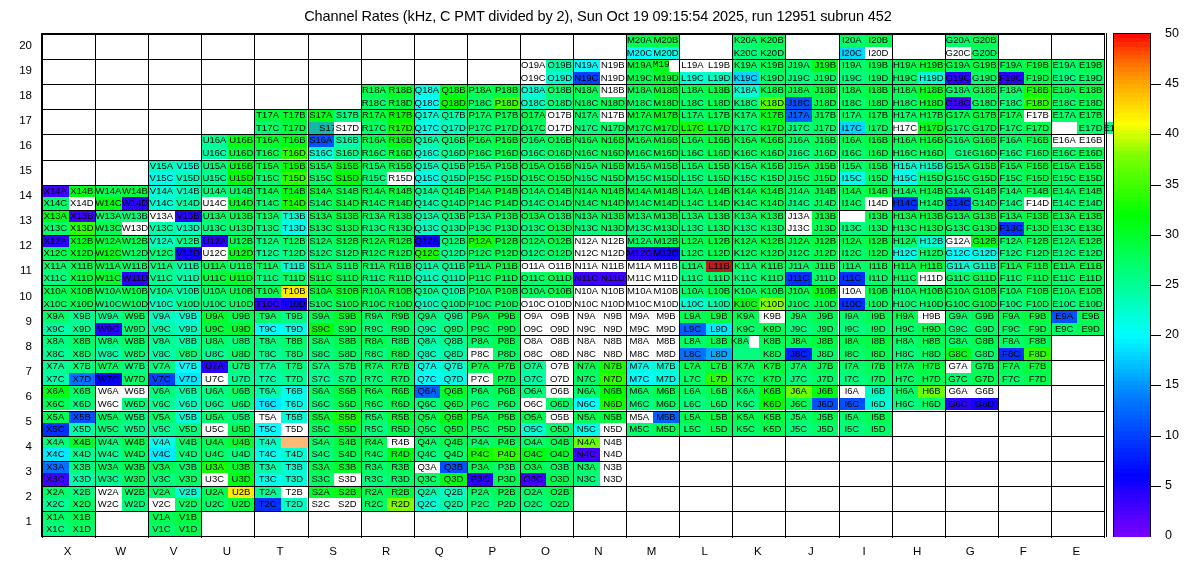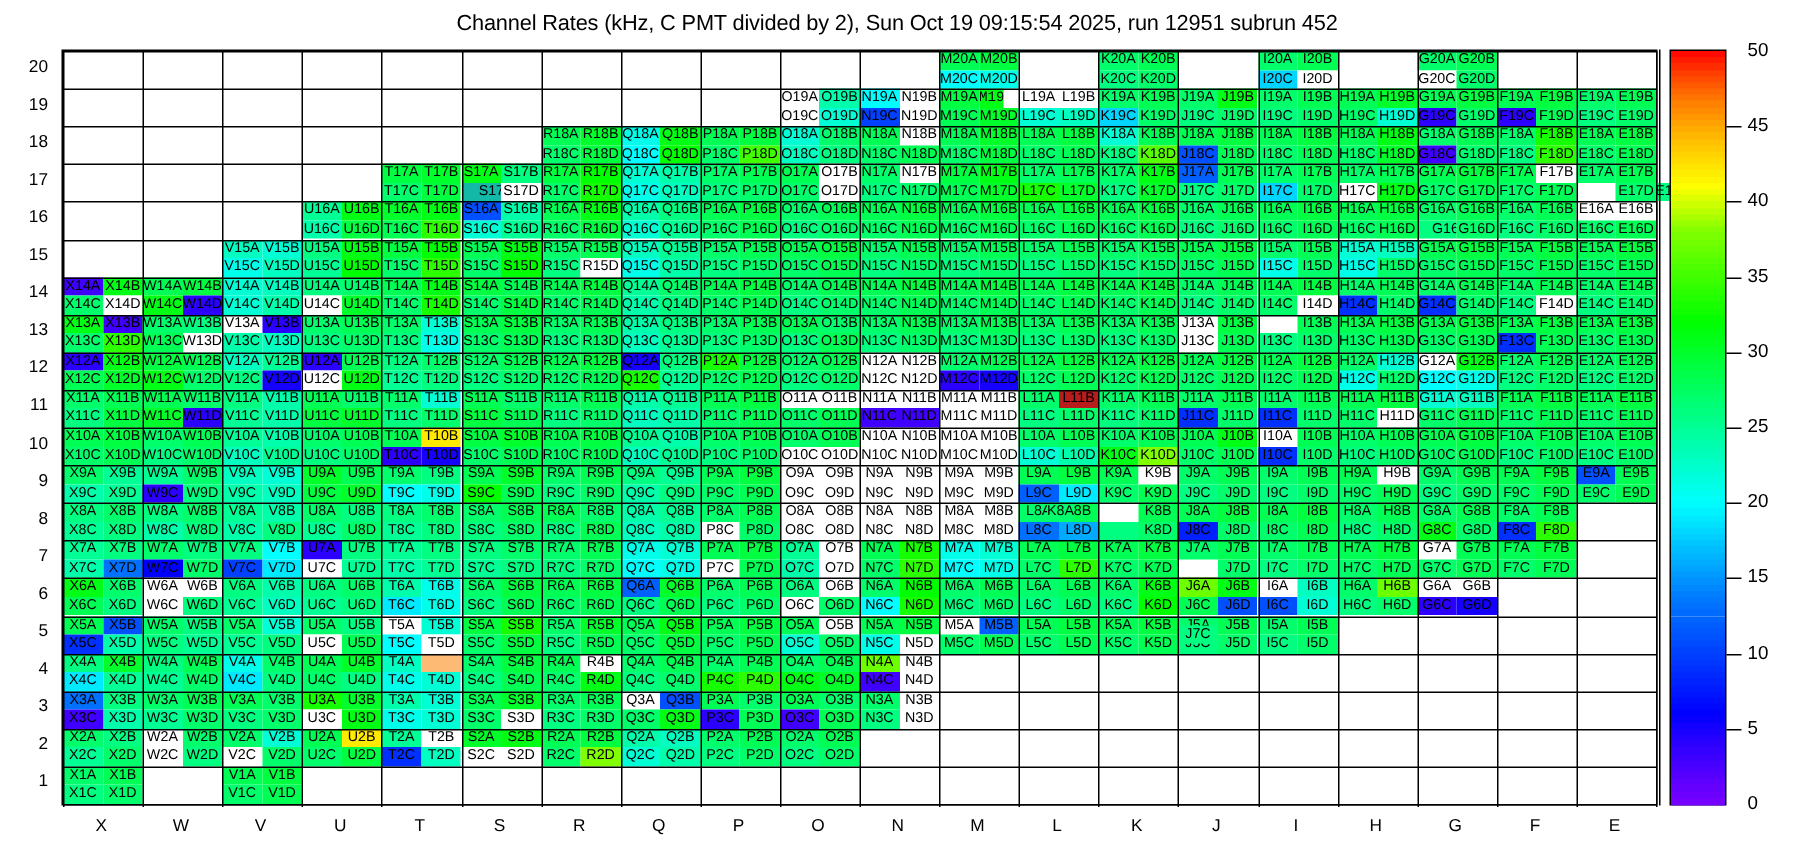--- a/index.html
+++ b/index.html
@@ -130,21 +130,21 @@
       <div class="cell" style="left: 79.65px; top: 276.1px; width: 26.55px; height: 12.55px; background: rgb(0, 255, 107);">W9B</div>
       <div class="cell" style="left: 53.1px; top: 288.65px; width: 26.55px; height: 12.55px; background: rgb(43, 0, 255);">W9C</div>
       <div class="cell" style="left: 79.65px; top: 288.65px; width: 26.55px; height: 12.55px; background: rgb(0, 255, 128);">W9D</div>
       <div class="cell" style="left: 53.1px; top: 251px; width: 26.55px; height: 12.55px; background: rgb(0, 255, 107);">W10A</div>
       <div class="cell" style="left: 79.65px; top: 251px; width: 26.55px; height: 26px; background: rgb(0, 255, 85);">W10B</div>
       <div class="cell" style="left: 53.1px; top: 263.55px; width: 26.55px; height: 12.55px; background: rgb(0, 255, 128);">W10C</div>
       <div class="cell" style="left: 79.65px; top: 263.55px; width: 26.55px; height: 12.55px; background: rgb(0, 255, 107);">W10D</div>
       <div class="cell" style="left: 53.1px; top: 225.9px; width: 26.55px; height: 12.55px; background: rgb(0, 255, 85);">W11A</div>
       <div class="cell" style="left: 79.65px; top: 225.9px; width: 26.55px; height: 12.55px; background: rgb(0, 255, 107);">W11B</div>
       <div class="cell" style="left: 53.1px; top: 238.45px; width: 26.55px; height: 12.55px; background: rgb(0, 255, 43);">W11C</div>
-      <div class="cell" style="left: 79.65px; top: 238.45px; width: 26.55px; height: 12.55px; background: rgb(43, 0, 255);">W11D</div>
+      <div class="cell" style="left: 79.65px; top: 238.45px; width: 26.55px; height: 12.55px; background: rgb(43, 0, 255); text-align: right;">W11D</div>
       <div class="cell" style="left: 53.1px; top: 200.8px; width: 26.55px; height: 12.55px; background: rgb(0, 255, 64);">W12A</div>
       <div class="cell" style="left: 79.65px; top: 200.8px; width: 26.55px; height: 12.55px; background: rgb(0, 255, 85);">W12B</div>
       <div class="cell" style="left: 53.1px; top: 213.35px; width: 26.55px; height: 12.55px; background: rgb(0, 255, 21);">W12C</div>
       <div class="cell" style="left: 79.65px; top: 213.35px; width: 26.55px; height: 12.55px; background: rgb(0, 255, 107);">W12D</div>
       <div class="cell" style="left: 53.1px; top: 175.7px; width: 26.55px; height: 12.55px; background: rgb(0, 255, 107);">W13A</div>
       <div class="cell" style="left: 79.65px; top: 175.7px; width: 26.55px; height: 12.55px; background: rgb(0, 255, 128);">W13B</div>
       <div class="cell" style="left: 53.1px; top: 188.25px; width: 26.55px; height: 12.55px; background: rgb(0, 255, 85);">W13C</div>
       <div class="cell" style="left: 79.65px; top: 188.25px; width: 26.55px; height: 12.55px; background: rgb(255, 255, 255);">W13D</div>
       <div class="cell" style="left: 53.1px; top: 150.6px; width: 26.55px; height: 12.55px; background: rgb(0, 255, 85);">W14A</div>
       <div class="cell" style="left: 79.65px; top: 150.6px; width: 26.55px; height: 12.55px; background: rgb(0, 255, 64);">W14B</div>
@@ -871,21 +871,21 @@
       <div class="cell" style="left: 690.3px; top: 389.05px; width: 26.55px; height: 12.55px; background: rgb(0, 255, 107);">K5C</div>
       <div class="cell" style="left: 716.85px; top: 389.05px; width: 26.55px; height: 12.55px; background: rgb(0, 255, 85);">K5D</div>
       <div class="cell" style="left: 690.3px; top: 351.4px; width: 26.55px; height: 12.55px; background: rgb(0, 255, 107);">K6A</div>
       <div class="cell" style="left: 716.85px; top: 351.4px; width: 26.55px; height: 12.55px; background: rgb(0, 255, 21);">K6B</div>
       <div class="cell" style="left: 690.3px; top: 363.95px; width: 26.55px; height: 12.55px; background: rgb(0, 255, 128);">K6C</div>
       <div class="cell" style="left: 716.85px; top: 363.95px; width: 26.55px; height: 12.55px; background: rgb(0, 255, 0);">K6D</div>
       <div class="cell" style="left: 690.3px; top: 326.3px; width: 26.55px; height: 12.55px; background: rgb(0, 255, 85);">K7A</div>
       <div class="cell" style="left: 716.85px; top: 326.3px; width: 26.55px; height: 12.55px; background: rgb(0, 255, 64);">K7B</div>
       <div class="cell" style="left: 690.3px; top: 338.85px; width: 26.55px; height: 12.55px; background: rgb(0, 255, 107);">K7C</div>
       <div class="cell" style="left: 716.85px; top: 338.85px; width: 26.55px; height: 12.55px; background: rgb(0, 255, 85);">K7D</div>
-      <div class="cell" style="left: 656px; top: 301.2px; width: 18px; height: 12.55px; background: rgb(0, 255, 107);">K8A</div>
+      <div class="cell" style="left: 689px; top: 301.2px; width: 18px; height: 12.55px; background: rgb(0, 255, 107);">K8A</div>
       <div class="cell" style="left: 716.85px; top: 301.2px; width: 26.55px; height: 12.55px; background: rgb(0, 255, 85);">K8B</div>
       <div class="cell" style="left: 690.3px; top: 313.75px; width: 26.55px; height: 12.55px; background: rgb(0, 255, 128); padding-left: 40px;">K8C</div>
       <div class="cell" style="left: 716.85px; top: 313.75px; width: 26.55px; height: 12.55px; background: rgb(0, 255, 107);">K8D</div>
       <div class="cell" style="left: 690.3px; top: 276.1px; width: 26.55px; height: 12.55px; background: rgb(0, 255, 85);">K9A</div>
       <div class="cell" style="left: 716.85px; top: 276.1px; width: 26.55px; height: 12.55px; background: rgb(255, 255, 255);">K9B</div>
       <div class="cell" style="left: 690.3px; top: 288.65px; width: 26.55px; height: 12.55px; background: rgb(0, 255, 107);">K9C</div>
       <div class="cell" style="left: 716.85px; top: 288.65px; width: 26.55px; height: 12.55px; background: rgb(0, 255, 85);">K9D</div>
       <div class="cell" style="left: 690.3px; top: 251px; width: 26.55px; height: 12.55px; background: rgb(0, 255, 107);">K10A</div>
       <div class="cell" style="left: 716.85px; top: 251px; width: 26.55px; height: 12.55px; background: rgb(0, 255, 85);">K10B</div>
       <div class="cell" style="left: 690.3px; top: 263.55px; width: 26.55px; height: 12.55px; background: rgb(0, 255, 21);">K10C</div>
@@ -933,21 +933,21 @@
       <div class="cell" style="left: 743.4px; top: 376.5px; width: 26.55px; height: 12.55px; background: rgb(0, 255, 107);">J5A</div>
       <div class="cell" style="left: 769.95px; top: 376.5px; width: 26.55px; height: 12.55px; background: rgb(0, 255, 85);">J5B</div>
       <div class="cell" style="left: 743.4px; top: 389.05px; width: 26.55px; height: 12.55px; background: rgb(0, 255, 128);">J5C</div>
       <div class="cell" style="left: 769.95px; top: 389.05px; width: 26.55px; height: 12.55px; background: rgb(0, 255, 107);">J5D</div>
       <div class="cell" style="left: 743.4px; top: 351.4px; width: 26.55px; height: 12.55px; background: rgb(107, 255, 0);">J6A</div>
       <div class="cell" style="left: 769.95px; top: 351.4px; width: 26.55px; height: 12.55px; background: rgb(0, 255, 21);">J6B</div>
       <div class="cell" style="left: 743.4px; top: 363.95px; width: 26.55px; height: 12.55px; background: rgb(0, 255, 85);">J6C</div>
       <div class="cell" style="left: 769.95px; top: 363.95px; width: 26.55px; height: 12.55px; background: rgb(0, 80, 255);">J6D</div>
       <div class="cell" style="left: 743.4px; top: 326.3px; width: 26.55px; height: 12.55px; background: rgb(0, 255, 107);">J7A</div>
       <div class="cell" style="left: 769.95px; top: 326.3px; width: 26.55px; height: 12.55px; background: rgb(0, 255, 85);">J7B</div>
-      <div class="cell" style="left: 743.4px; top: 338.85px; width: 26.55px; height: 12.55px; background: rgb(0, 255, 128); margin-top: 44px;">J7C</div>
+      <div class="cell" style="left: 743.4px; top: 338.85px; width: 26.55px; height: 12.55px; background: rgb(0, 255, 128);">J7C</div>
       <div class="cell" style="left: 769.95px; top: 338.85px; width: 26.55px; height: 12.55px; background: rgb(0, 255, 107);">J7D</div>
       <div class="cell" style="left: 743.4px; top: 301.2px; width: 26.55px; height: 12.55px; background: rgb(0, 255, 85);">J8A</div>
       <div class="cell" style="left: 769.95px; top: 301.2px; width: 26.55px; height: 12.55px; background: rgb(0, 255, 64);">J8B</div>
       <div class="cell" style="left: 743.4px; top: 313.75px; width: 26.55px; height: 12.55px; background: rgb(0, 32, 255);">J8C</div>
       <div class="cell" style="left: 769.95px; top: 313.75px; width: 26.55px; height: 12.55px; background: rgb(0, 255, 107);">J8D</div>
       <div class="cell" style="left: 743.4px; top: 276.1px; width: 26.55px; height: 12.55px; background: rgb(0, 255, 107);">J9A</div>
       <div class="cell" style="left: 769.95px; top: 276.1px; width: 26.55px; height: 12.55px; background: rgb(0, 255, 85);">J9B</div>
       <div class="cell" style="left: 743.4px; top: 288.65px; width: 26.55px; height: 12.55px; background: rgb(0, 255, 128);">J9C</div>
       <div class="cell" style="left: 769.95px; top: 288.65px; width: 26.55px; height: 12.55px; background: rgb(0, 255, 107);">J9D</div>
       <div class="cell" style="left: 743.4px; top: 251px; width: 26.55px; height: 12.55px; background: rgb(0, 255, 85);">J10A</div>

